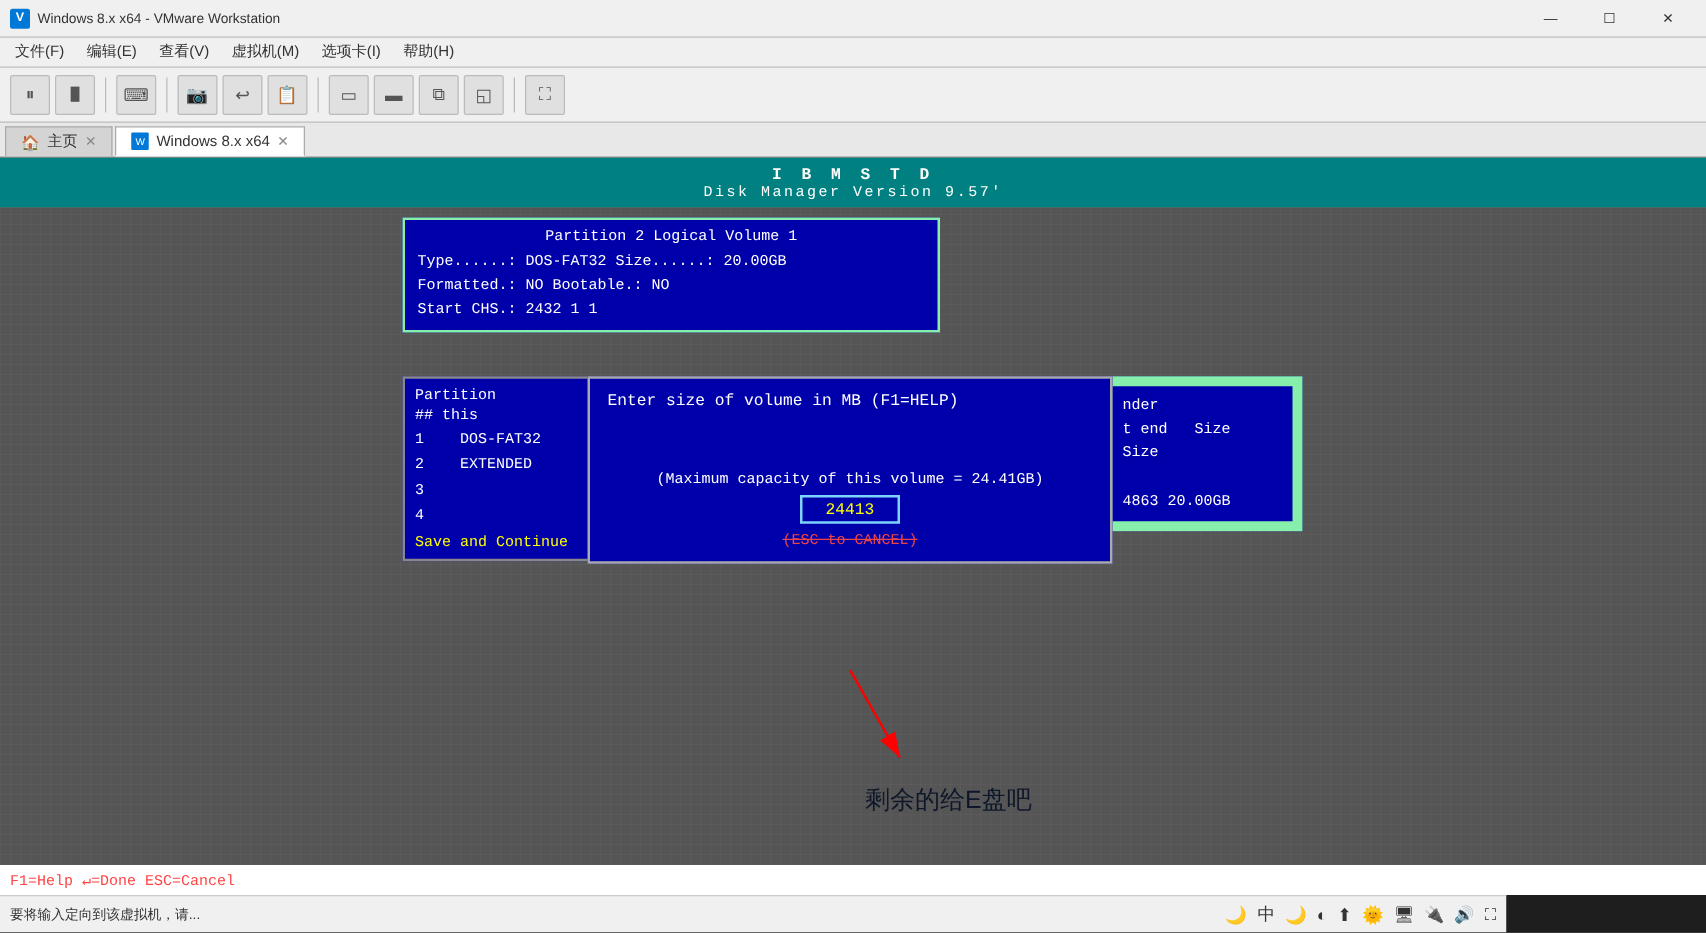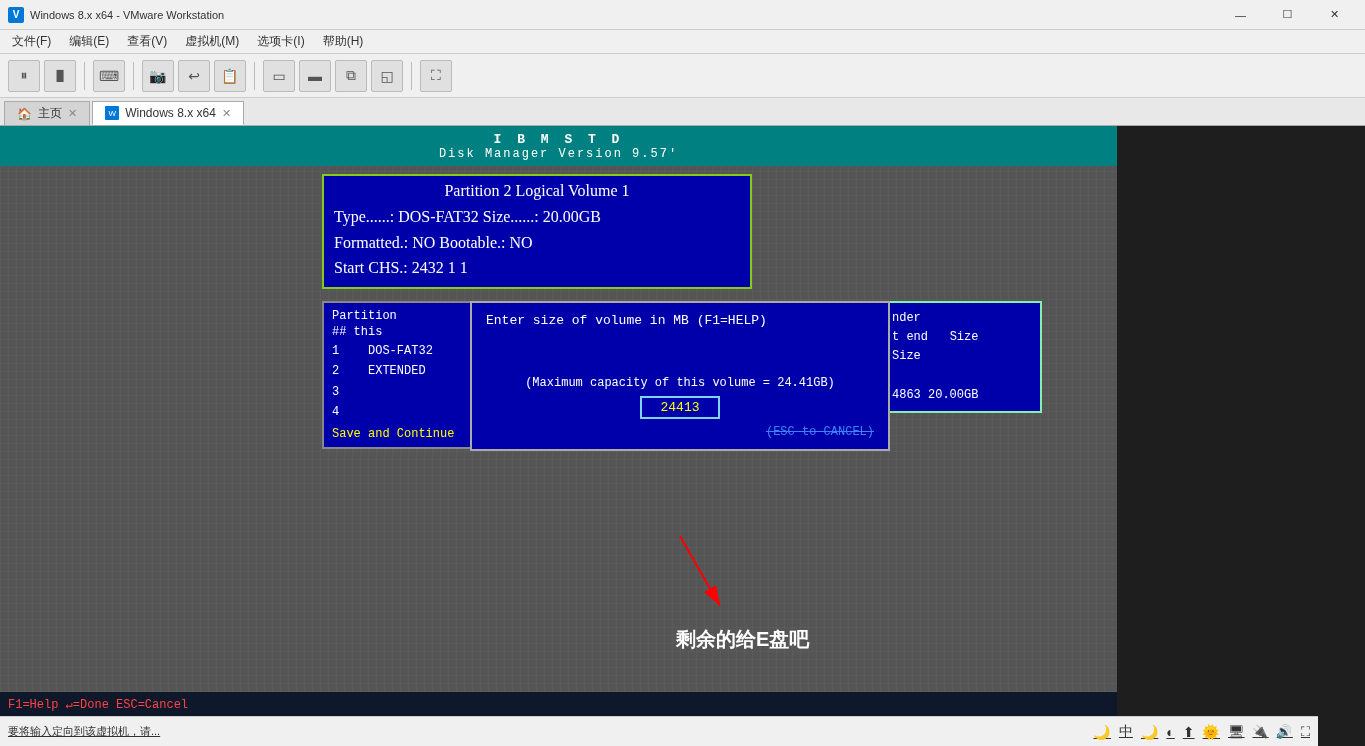--- a/index.html
+++ b/index.html
@@ -128,21 +128,21 @@
     .tab-icon {
       width: 14px; height: 14px;
       background: #0078d7;
       border-radius: 1px;
       display: inline-flex; align-items: center; justify-content: center;
       color: white; font-size: 8px;
     }
 
     
     #main-content {
-      width: 1117px;
+      width: 1365px;
       height: calc(746px - 30px - 24px - 44px - 28px - 30px);
       background: #808080;
       position: relative;
       overflow: hidden;
     }
 
     
     #dos-container {
       position: absolute;
       top: 0; left: 0; right: 0; bottom: 0;
@@ -194,24 +194,24 @@
       );
     }
 
     
     #partition-info-box {
       position: absolute;
       top: 48px;
       left: 322px;
       width: 430px;
       background: #0000aa;
-      border: 2px solid #84cc16;
+      border: 2px solid #86efac;
       color: #ffffff;
-      font-family: Liberation Serif, serif;
-      font-size: 16px;
+      font-family: Liberation Mono, monospace;
+      font-size: 12px;
       padding: 6px 10px;
     }
     #partition-info-box .box-title {
       text-align: center;
       margin-bottom: 4px;
       color: white;
     }
     #partition-info-box .box-row {
       line-height: 1.6;
     }
@@ -241,21 +241,21 @@
       margin-top: 4px;
     }
 
     
     #right-panel {
       position: absolute;
       top: 175px;
       left: 882px;
       width: 160px;
       background: #0000aa;
-      border: 2px solid #86efac;
+      border: 8px solid #86efac;
       color: #ffffff;
       font-family: 'Courier New', monospace;
       font-size: 12px;
       padding: 6px 8px;
     }
 
     
     #enter-size-dialog {
       position: absolute;
       top: 175px;
@@ -289,65 +289,64 @@
       background: #0000aa;
       border: 2px solid #7dd3fc;
       color: #ffff00;
       font-family: 'Courier New', monospace;
       font-size: 13px;
       padding: 2px 8px;
       min-width: 80px;
       text-align: center;
     }
     #enter-size-dialog .dialog-cancel {
-      text-align: right;
-      color: #3b82f6;
+      text-align: center;
+      color: #ef4444;
       text-decoration: line-through;
     }
 
     
     #chinese-annotation {
       position: absolute;
       top: 500px;
-      left: 676px;
-      color: #ffffff;
+      left: 692px;
+      color: #0f172a;
       font-size: 20px;
       font-family: 'SimHei', 'Microsoft YaHei', sans-serif;
-      font-weight: bold;
+      font-weight: normal;
     }
 
     
     #bottom-status {
       position: absolute;
       bottom: 0; left: 0; right: 0;
       height: 24px;
-      background: #0f172a;
+      background: #ffffff;
       color: #ff4444;
       font-family: 'Courier New', monospace;
       font-size: 12px;
       display: flex;
       align-items: center;
       padding: 0 8px;
     }
 
     
     #vmware-status {
-      width: 1318px;
+      width: 1205px;
       height: 30px;
       background: #f0f0f0;
       border-top: 1px solid #ccc;
       display: flex;
       align-items: center;
       padding: 0 8px;
       justify-content: space-between;
       font-size: 11px;
       color: #333;
       position: absolute;
       bottom: 0;
-      text-decoration: underline;
     }
     #vmware-status-left {
       display: flex;
       align-items: center;
       gap: 6px;
     }
     #vmware-status-right {
       display: flex;
       align-items: center;
       gap: 8px;

